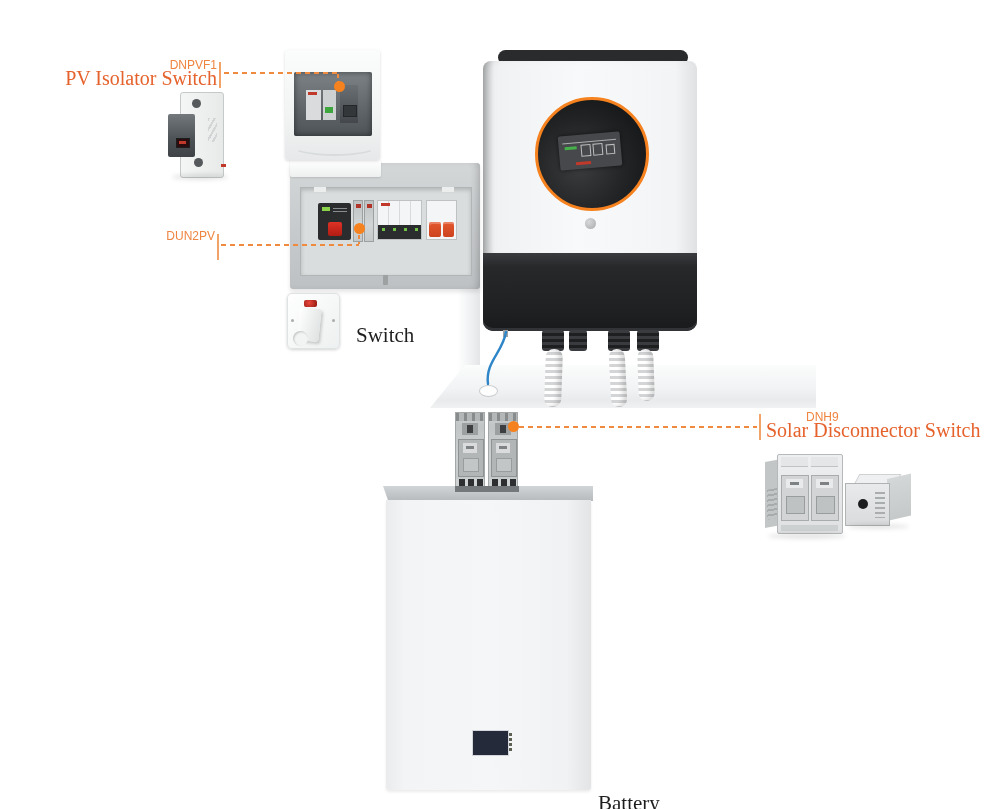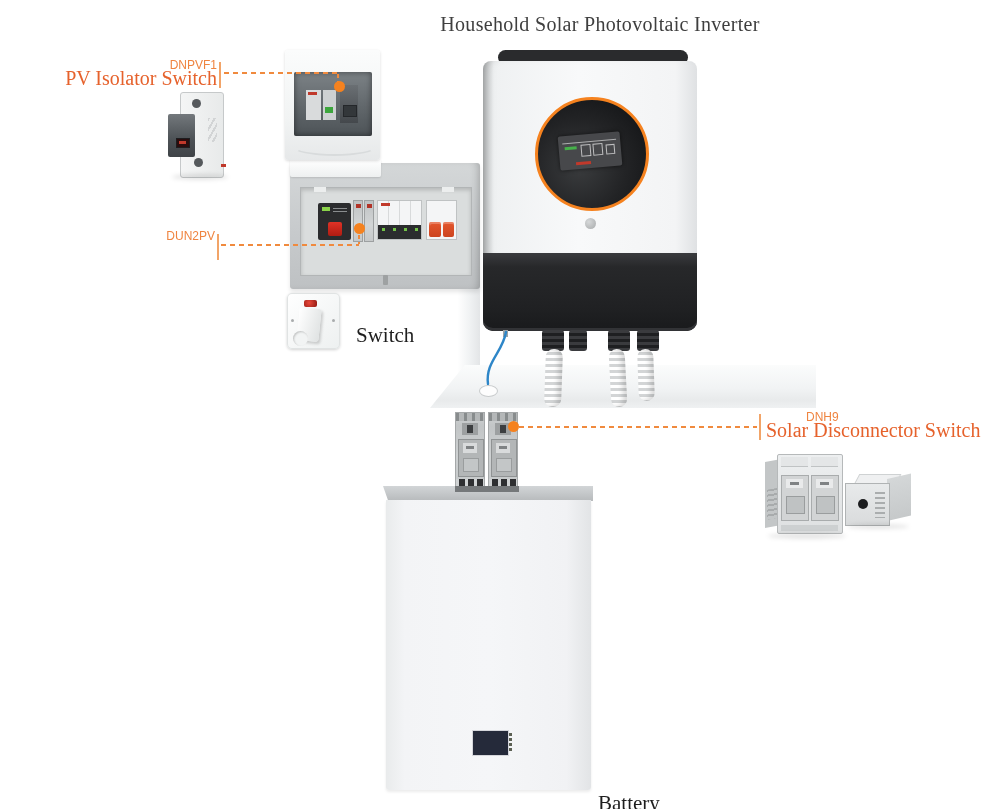--- a/index.html
+++ b/index.html
@@ -216,21 +216,20 @@
   .fd-dash{left:519px;top:426px;width:238px;}
   .fd-tick{left:759px;top:414px;height:26px;}
   .fd-code{left:806px;top:410px;} .fd-name{left:766px;top:419px;}
   .fd-dot{left:508px;top:421px;}
 </style>
 </head>
 <body>
 
 <div class="stage">
 
-  <div class="abs title">Household Solar Photovoltaic Inverter</div>
 
   <div class="abs wall-col"></div>
   <div class="abs shelf"></div>
 
   <div class="abs bat-top"></div>
   <div class="abs bat-body">
     <div class="abs bat-screen"></div>
     <div class="abs bat-dots">
       <i></i>
         <i></i>

